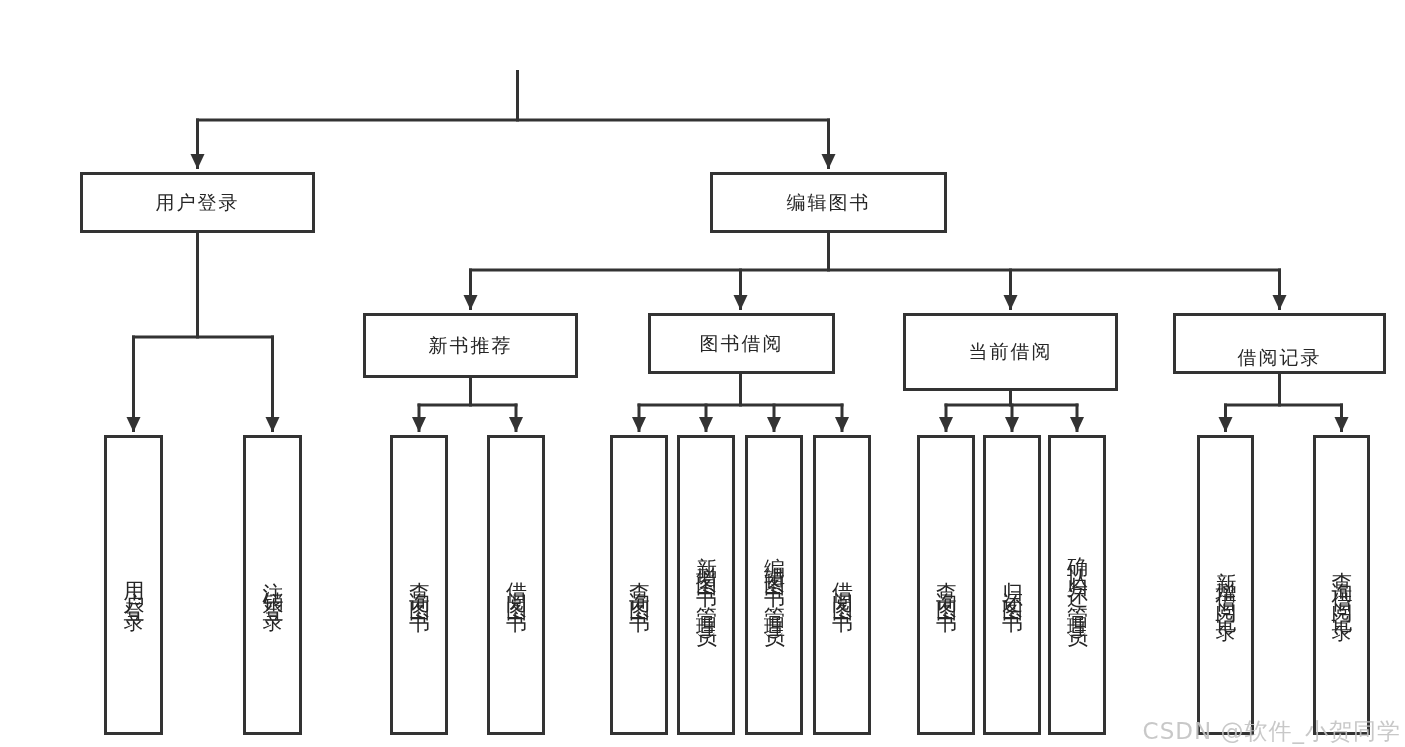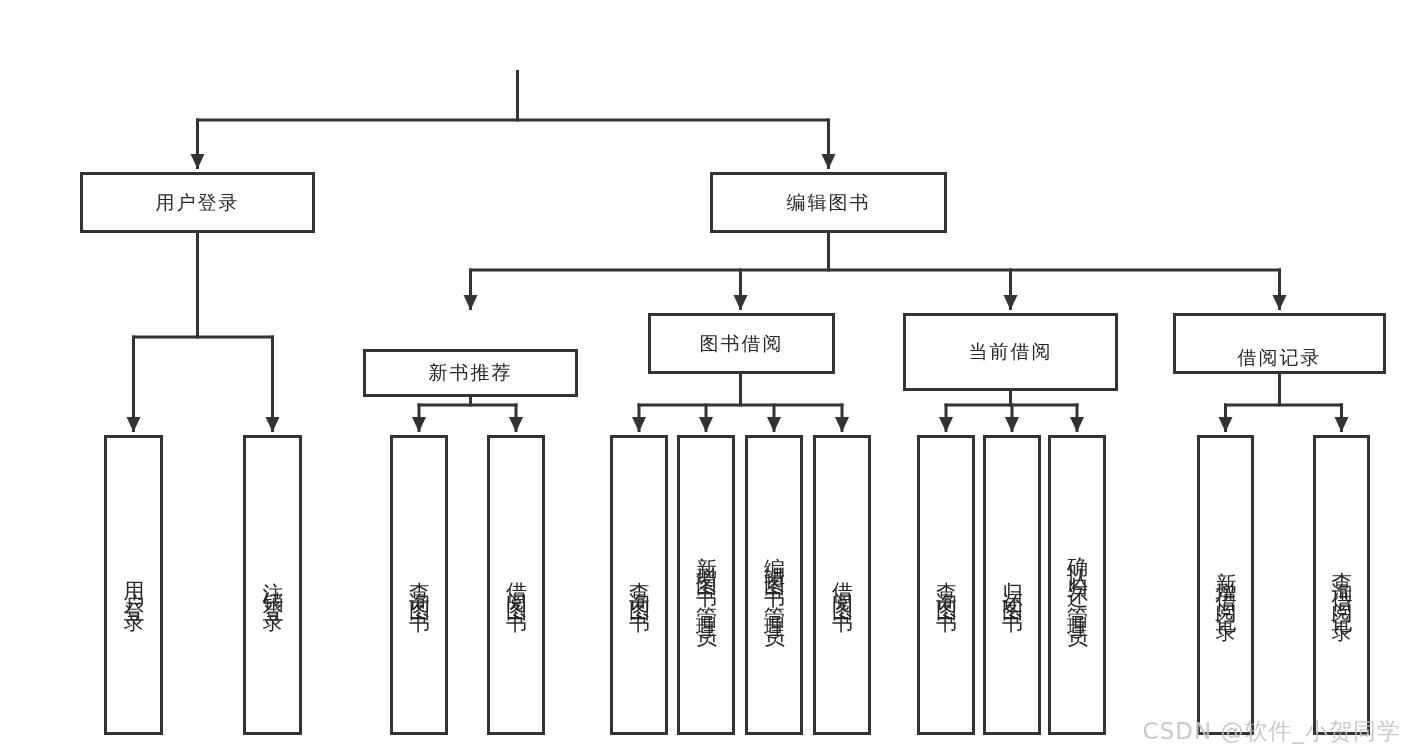--- a/index.html
+++ b/index.html
@@ -123,21 +123,21 @@
   </svg>
 
 
   <div class="node hbox" style="left:80px; top:172px; width:235px; height:61px;">
     <span>用户登录</span>
   </div>
   <div class="node hbox" style="left:710px; top:172px; width:237px; height:61px;">
     <span>编辑图书</span>
   </div>
 
-  <div class="node hbox" style="left:363px; top:313px; width:215px; height:48px;margin-top:36px;">
+  <div class="node hbox" style="left:363px; top:313px; width:215px; height:65px;">
     <span>新书推荐</span>
   </div>
   <div class="node hbox" style="left:633px; top:313px; width:187px; height:61px;margin-left:15px;">
     <span>图书借阅</span>
   </div>
   <div class="node hbox" style="left:903px; top:313px; width:215px; height:78px;">
     <span>当前借阅</span>
   </div>
   <div class="node hbox" style="left:1173px; top:313px; width:213px; height:61px;align-items:flex-end;">
     <span>借阅记录</span>

